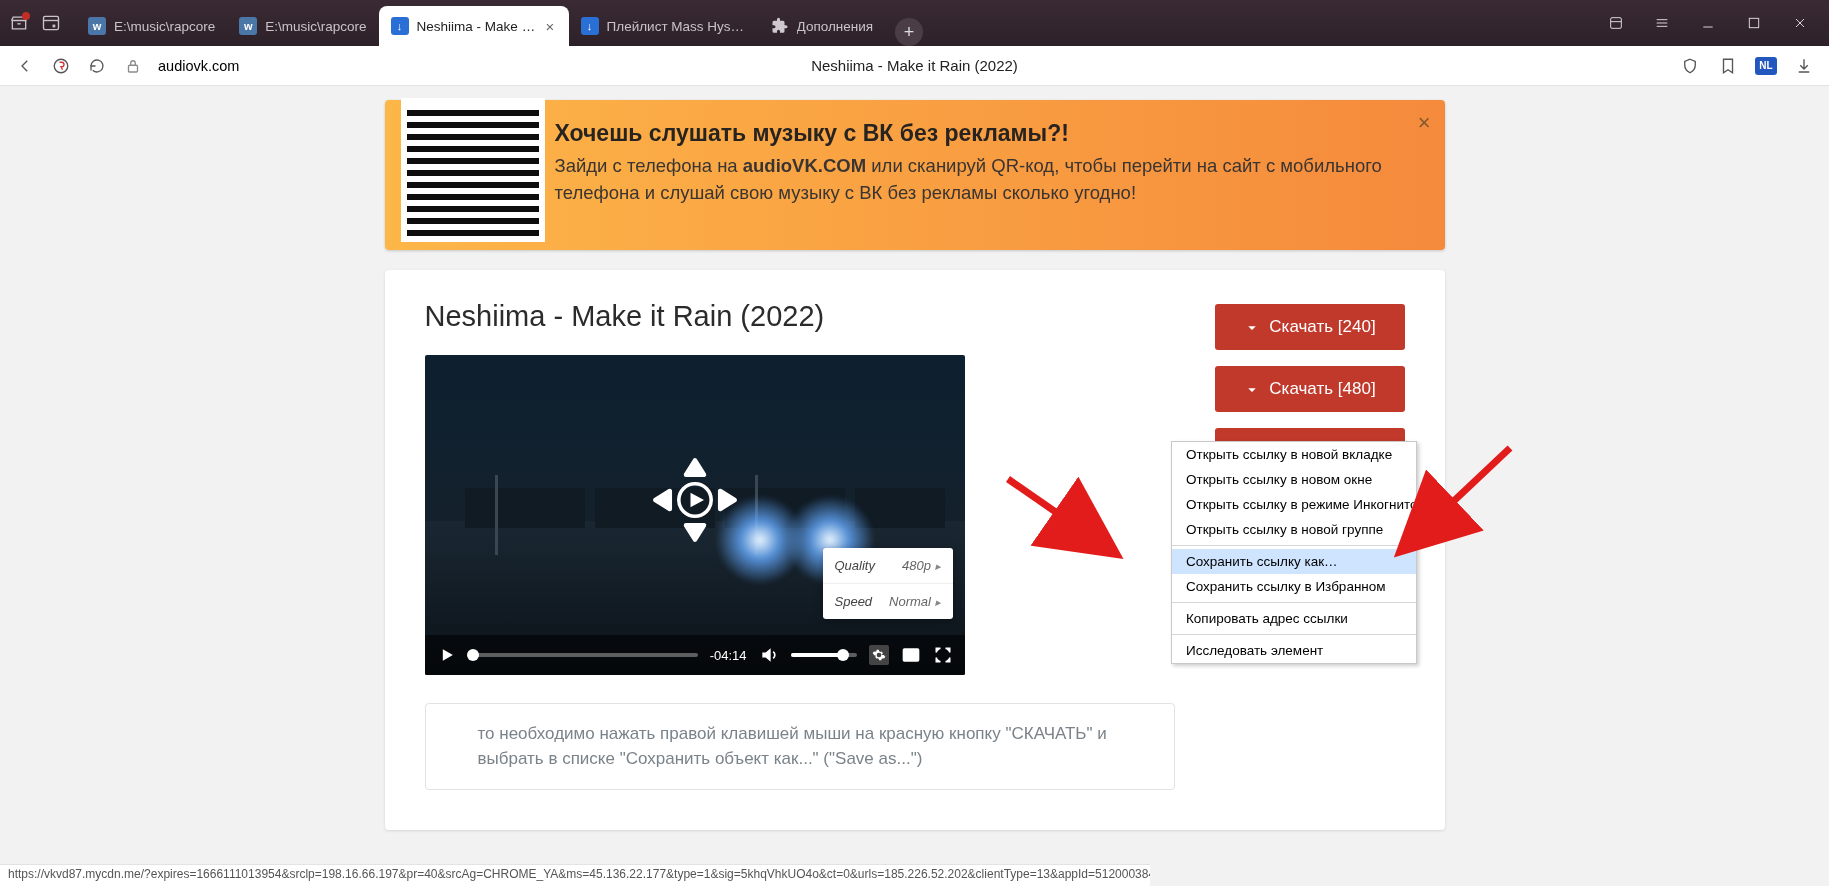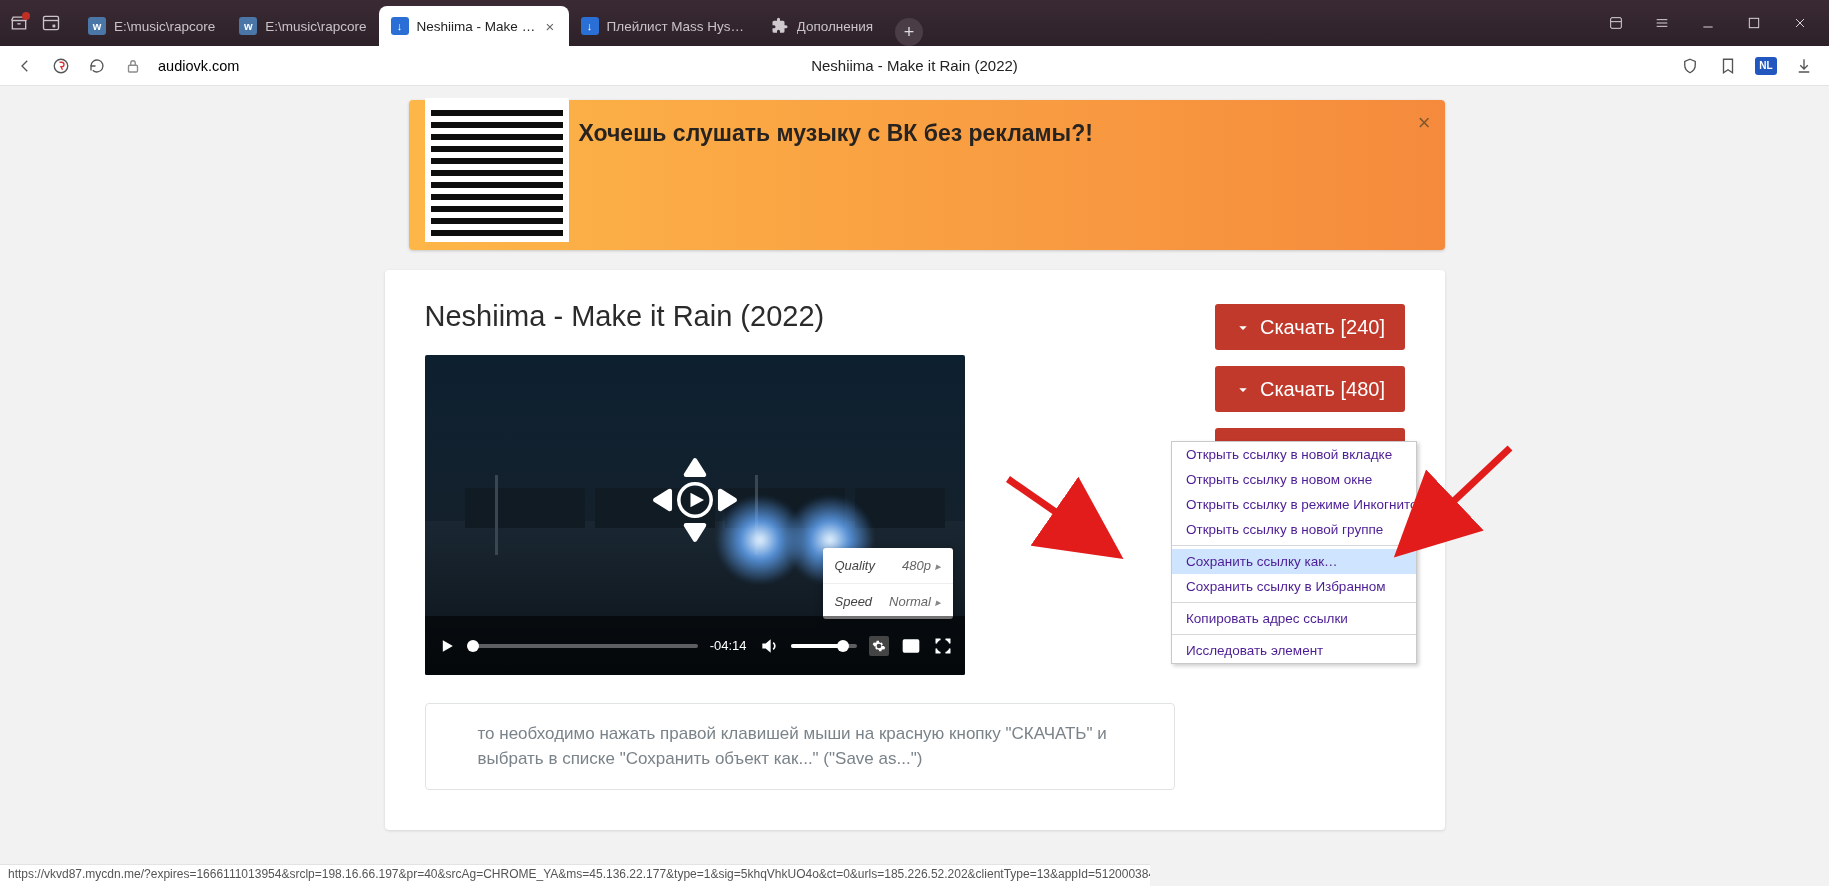--- a/index.html
+++ b/index.html
@@ -32,21 +32,21 @@
   .url .domain { color:#000; }
   .page-title-center { position:absolute; left:50%; transform:translateX(-50%); color:#222; font-size:15px; }
   .addr-right { margin-left:auto; display:flex; align-items:center; gap:16px; }
   .badge-nl { width:22px; height:18px; background:#2257bf; color:#fff; font-size:10px; font-weight:700; display:flex; align-items:center; justify-content:center; border-radius:3px; }
 
   
   .viewport { position:absolute; top:86px; left:0; right:0; bottom:0; background:#f3f2f2; overflow:hidden; }
   .page-wrap { width:1060px; margin:0 auto; }
 
   
-  .banner { position:relative; margin-top:14px; background:linear-gradient(90deg,#fdb648 0%,#f58a3c 100%); border-radius:4px; box-shadow:0 1px 3px rgba(0,0,0,.18); display:flex; padding:20px 46px 20px 170px; min-height:150px;margin-left:24px; }
+  .banner { position:relative; margin-top:14px; background:linear-gradient(90deg,#fdb648 0%,#f58a3c 100%); border-radius:4px; box-shadow:0 1px 3px rgba(0,0,0,.18); display:flex; padding:20px 46px 20px 170px; min-height:150px; }
   .qr { position:absolute; left:16px; top:-2px; width:144px; height:144px; background:#fff; border:6px solid #fff; }
   .qr::before { content:""; position:absolute; inset:0; background:
      repeating-linear-gradient(0deg,#000 0 6px,#fff 6px 12px),
      repeating-linear-gradient(90deg,#000 0 6px,transparent 6px 12px);
      mix-blend-mode:multiply; opacity:.95; }
   .banner h2 { font-size:23px; font-weight:600; color:#272320; margin-bottom:6px; }
   .banner p  { font-size:18.5px; color:#3a3532; line-height:1.45; }
   .banner .p-strong { font-weight:700; }
   .banner .close { position:absolute; top:10px; right:14px; font-size:22px; color:#805a2f; }
 
@@ -67,44 +67,44 @@
 
   .play-center { position:absolute; left:50%; top:46%; transform:translate(-50%,-50%); }
   .play-center svg { width:90px; height:90px; }
 
   .settings-pop { position:absolute; right:12px; bottom:56px; width:130px; background:#fff; border-radius:3px; box-shadow:0 2px 8px rgba(0,0,0,.3); font-size:13px; color:#444;font-style:italic; }
   .settings-pop .row { display:flex; justify-content:space-between; align-items:center; padding:10px 12px; }
   .settings-pop .row + .row { border-top:1px solid #eee; }
   .settings-pop .val { color:#666; }
   .settings-pop .arr { font-size:11px; color:#888; margin-left:4px; }
 
-  .controls { position:absolute; left:0; right:0; bottom:0; height:59px; background:rgba(0,0,0,.55); display:flex; align-items:center; padding:0 12px; gap:12px; color:#fff; font-size:13px; }
+  .controls { position:absolute; left:0; right:0; bottom:0; height:40px; background:rgba(0,0,0,.55); display:flex; align-items:center; padding:0 12px; gap:12px; color:#fff; font-size:13px; }
   .ctrl-icn { width:20px; height:20px; display:flex; align-items:center; justify-content:center; }
   .ctrl-icn svg { fill:#fff; }
   .seek { flex:1; display:flex; align-items:center; gap:8px; }
   .seek .track { flex:1; height:4px; background:rgba(255,255,255,.35); border-radius:2px; position:relative; }
   .seek .dot { position:absolute; left:2%; top:50%; transform:translate(-50%,-50%); width:12px; height:12px; background:#fff; border-radius:50%; }
   .vol { display:flex; align-items:center; gap:6px; }
   .vol .track{ width:66px; height:4px; background:rgba(255,255,255,.35); border-radius:2px; position:relative; }
   .vol .fill { position:absolute; left:0; top:0; bottom:0; width:80%; background:#fff; border-radius:2px; }
   .vol .dot { position:absolute; left:80%; top:50%; transform:translate(-50%,-50%); width:12px; height:12px; background:#fff; border-radius:50%; }
   .settings-gear{ background:#444; border-radius:2px; padding:3px; }
 
   
   .right-col { width:190px; display:flex; flex-direction:column; gap:16px; padding-top:4px; }
-  .dl-btn { height:46px; background:#c0392b; color:#fff; border-radius:3px; display:flex; align-items:center; justify-content:center; gap:8px; font-size:20px; overflow:hidden; white-space:nowrap; }
+  .dl-btn { height:46px; background:#c0392b; color:#fff; border-radius:3px; display:flex; align-items:center; justify-content:center; gap:8px; font-size:17px; overflow:hidden; white-space:nowrap; }
   .dl-btn svg { width:18px; height:18px; fill:#fff; }
 
   
   .tipcard { margin-top:28px; border:1px solid #dfe3e4; border-radius:4px; padding:18px 22px; }
   .tipcard h3 { font-size:20px; font-weight:400; color:#2b2b2b; display:flex; align-items:center; gap:10px; margin-bottom:8px;}
   .tipcard p  { font-size:17px; color:#7a8389; line-height:1.45; padding-left:30px; }
 
   
-  .ctxmenu { position:absolute; width:246px; background:#fff; border:1px solid #c9c9c9; font-size:13.5px; color:#4c1d95; box-shadow:2px 2px 4px rgba(0,0,0,.2); z-index:50; }
+  .ctxmenu { position:absolute; width:246px; background:#fff; border:1px solid #c9c9c9; font-size:13.5px; color:#000000; box-shadow:2px 2px 4px rgba(0,0,0,.2); z-index:50; }
   .ctxmenu .item { padding:5px 14px; white-space:nowrap; }
   .ctxmenu .item.hover { background:#cfe5ff; }
   .ctxmenu .sep { height:1px; background:#d7d7d7; margin:3px 0; }
 
   
   .arrow { position:absolute; z-index:60; pointer-events:none; }
 
   
   .statusbar { position:absolute; left:0; bottom:0; height:22px; background:#fff; border-top:1px solid #e3e3e3; font-size:12px; color:#555; padding:2px 8px; max-width:1150px; white-space:nowrap; overflow:hidden; }
 </style>
@@ -236,20 +236,23 @@
   </div>
 </div>
 
 <div class="viewport">
   <div class="page-wrap">
 
     <div class="banner">
       <div class="qr"></div>
       <div>
         <h2>Хочешь слушать музыку с ВК без рекламы?!</h2>
+        <p>
+          <span>Зайди с телефона на </span><span class="p-strong">audioVK.COM</span><span> или сканируй QR-код, чтобы перейти на сайт с мобильного телефона и слушай свою музыку с ВК без рекламы сколько угодно!</span>
+        </p>
       </div>
       <span class="close">×</span>
     </div>
 
     <div class="card">
       <div class="left-col">
         <h1>Neshiima - Make it Rain (2022)</h1>
 
         <div class="player">
           <div class="scene">

